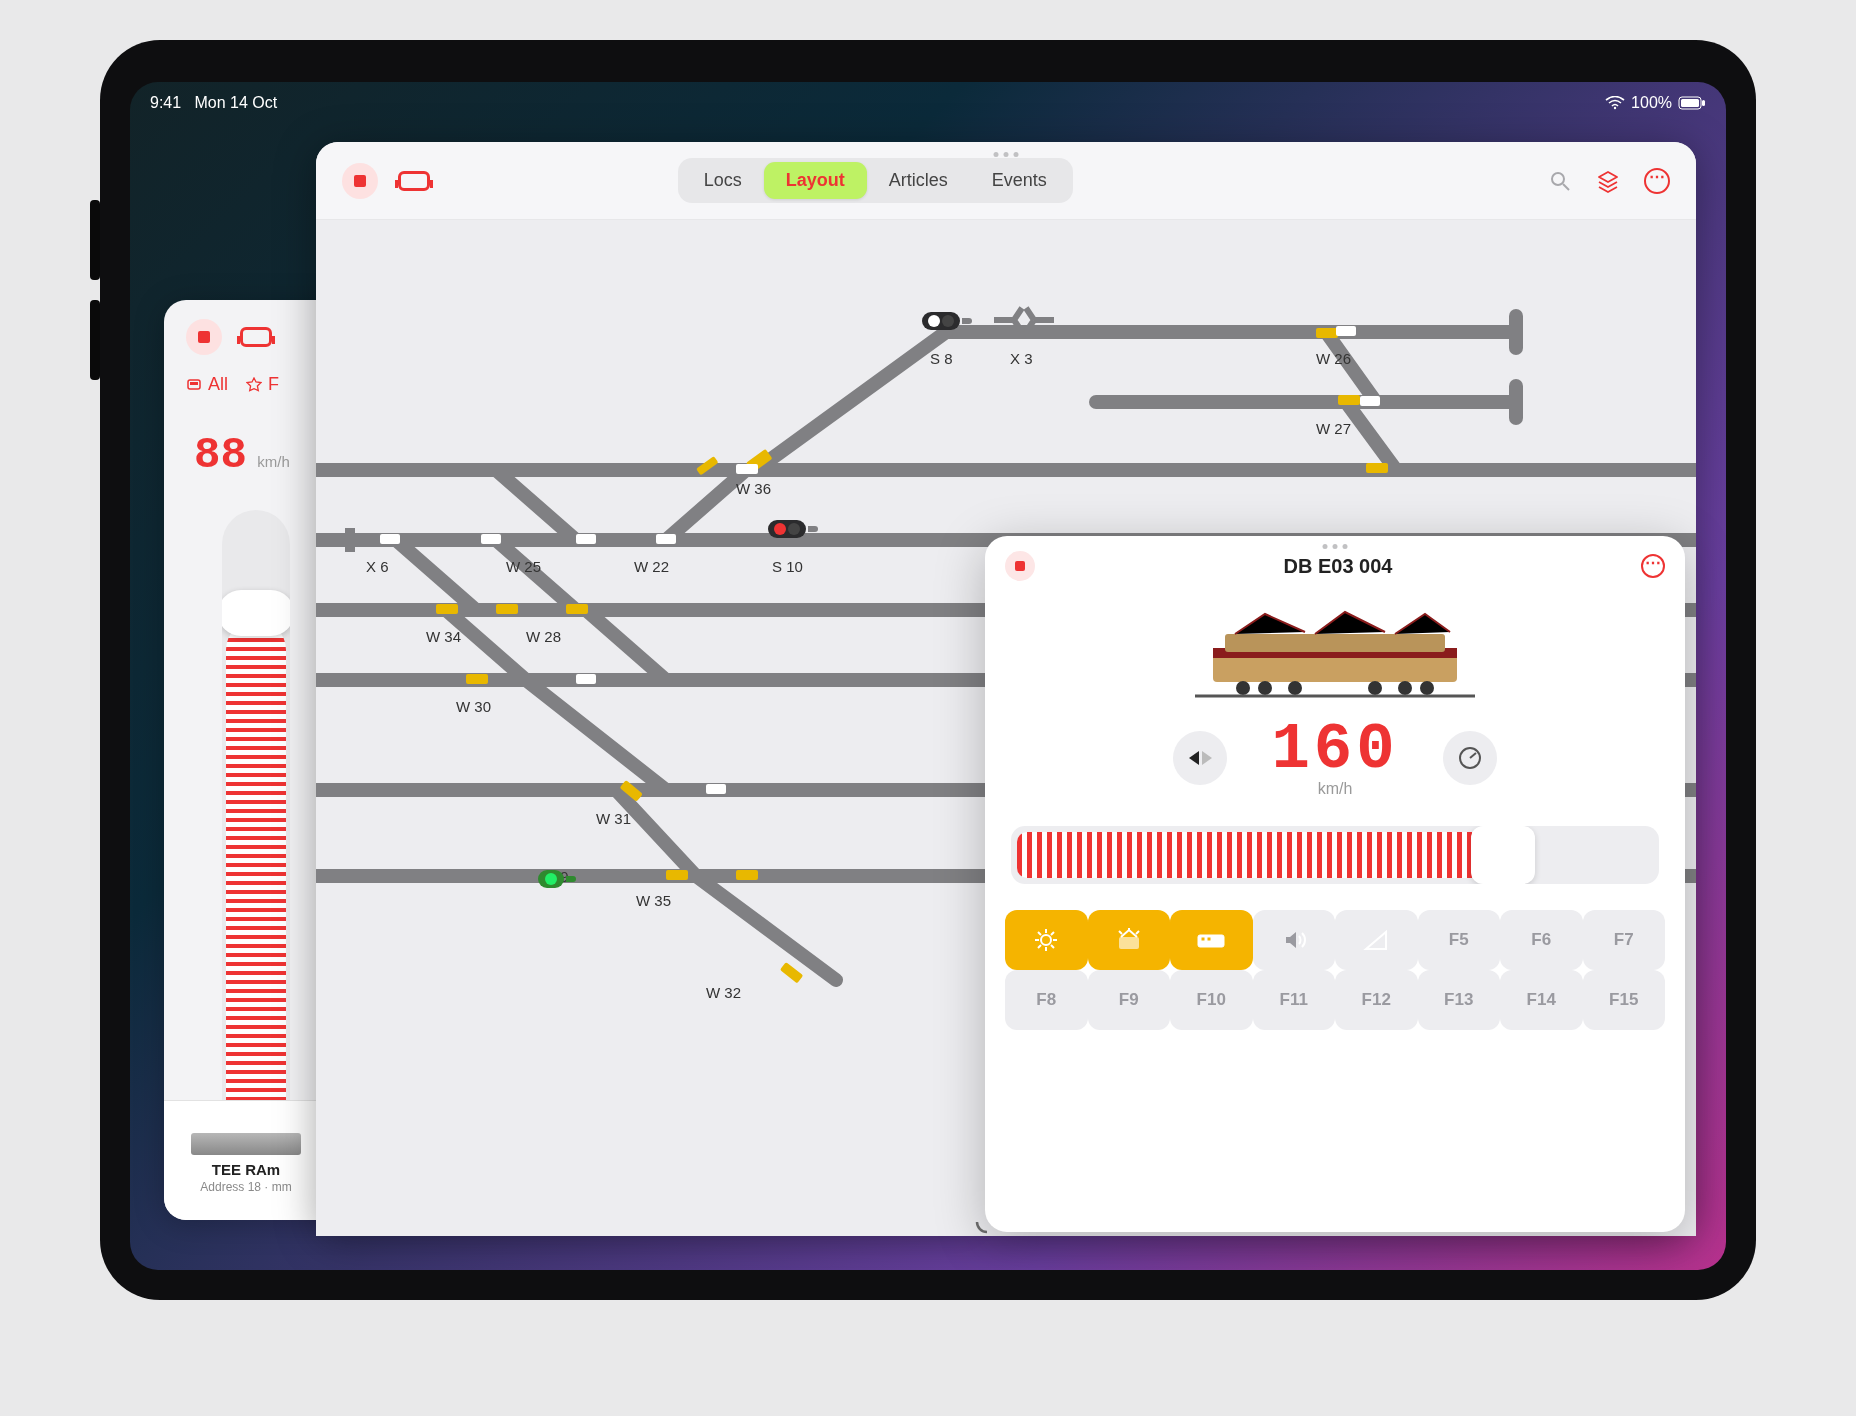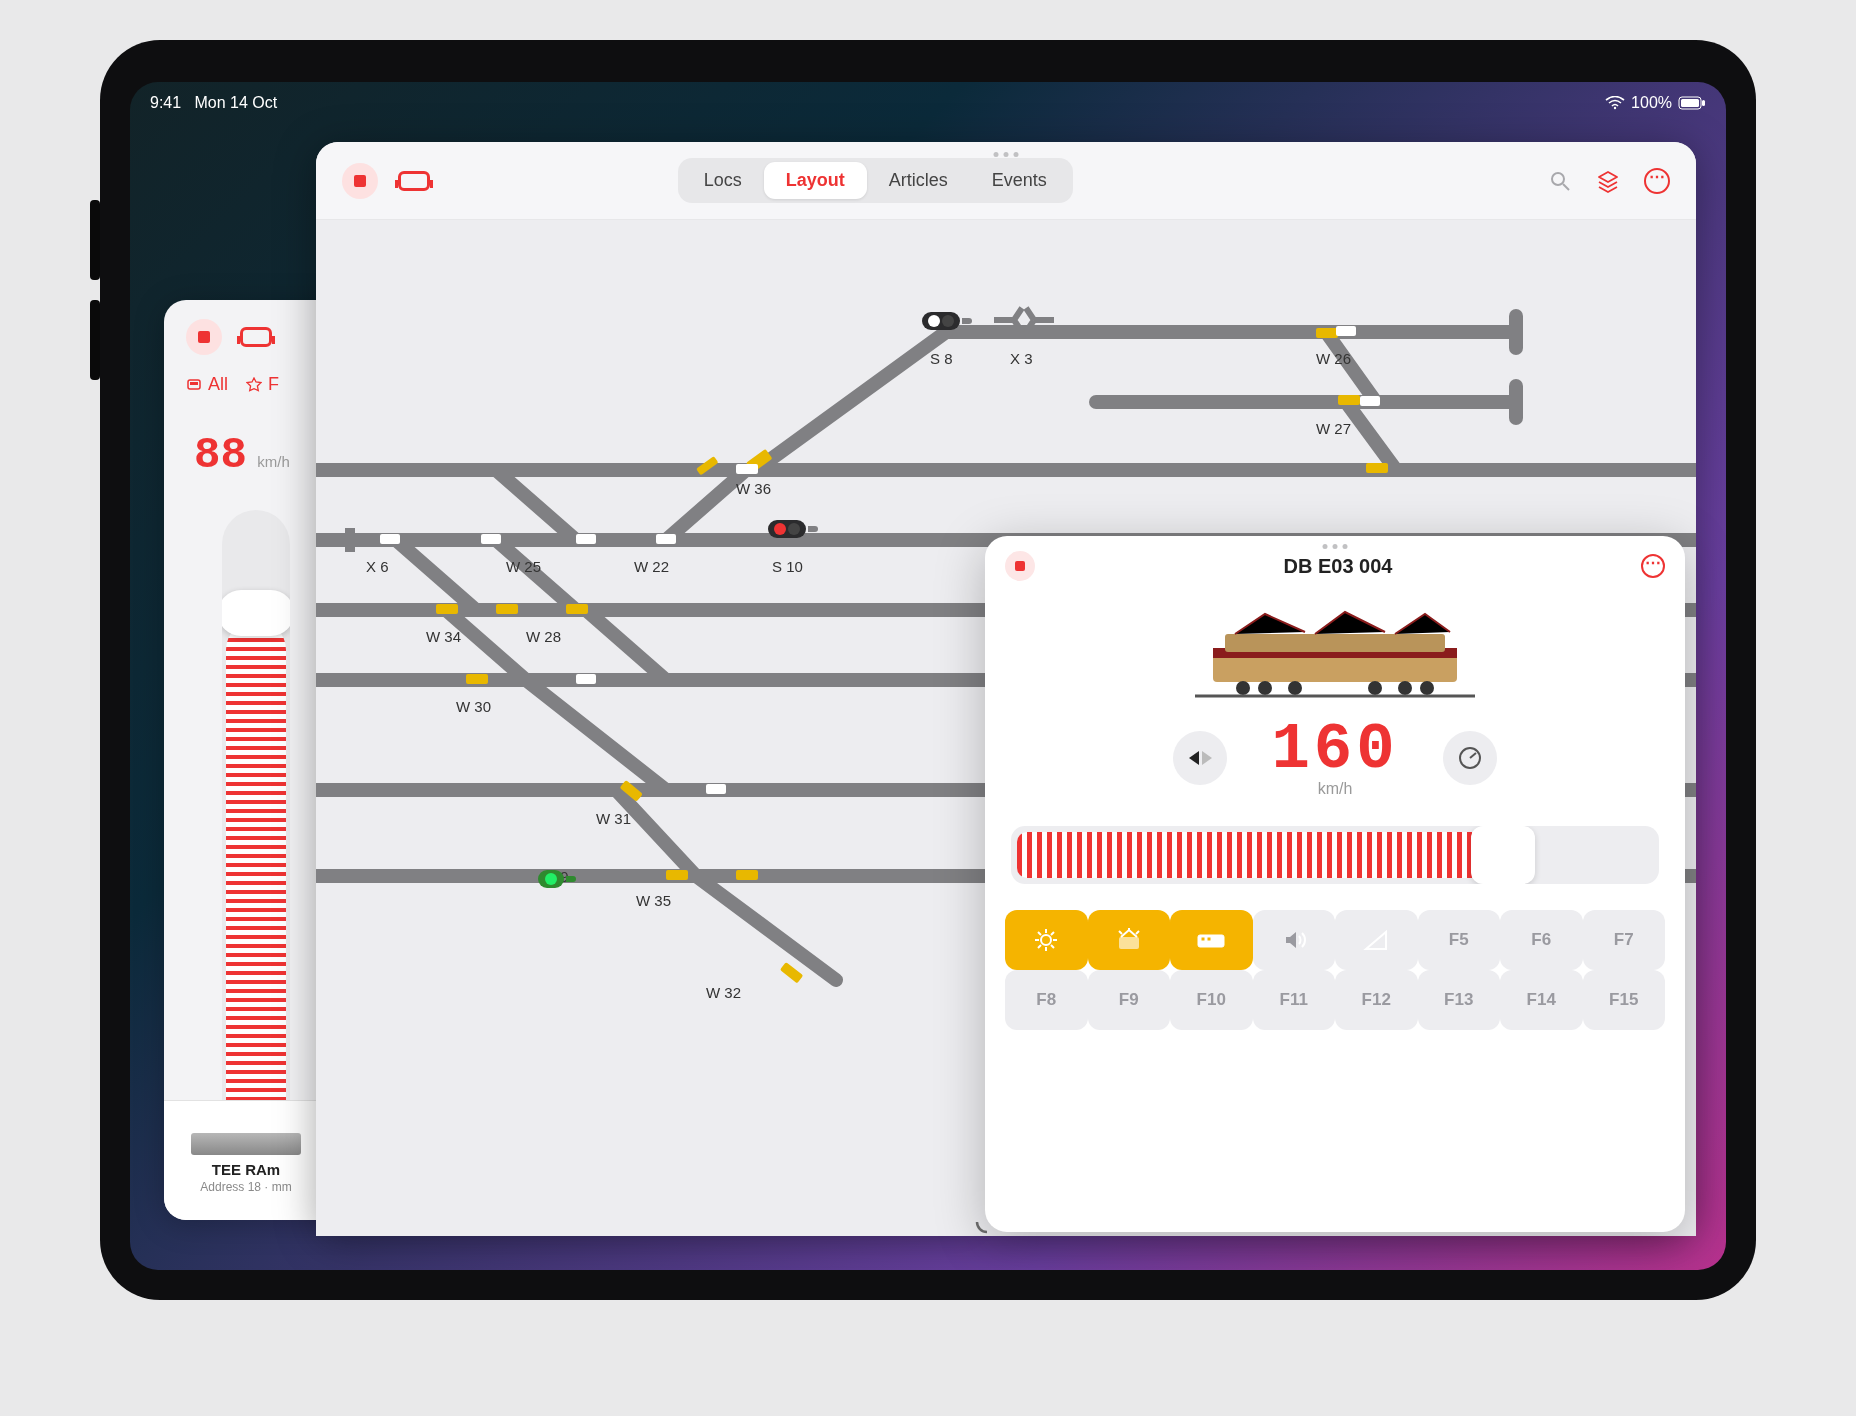--- a/index.html
+++ b/index.html
@@ -62,21 +62,21 @@
   .loc-addr{font-size:12px;color:#8a8a8a;margin-top:2px;}
 
   
   .win-main{position:absolute;left:186px;top:60px;width:1380px;height:1094px;
     background:#f3f3f5;border-radius:22px;box-shadow:0 6px 40px rgba(0,0,0,.35);}
   .grip{position:absolute;top:10px;left:50%;transform:translateX(-50%);display:flex;gap:5px;}
   .grip span{width:5px;height:5px;background:#c1c1c3;border-radius:50%;}
   .main-tb{height:78px;display:flex;align-items:center;padding:0 26px 0 26px;gap:20px;border-bottom:1px solid #e7e7e9;background:#f6f6f8;border-radius:22px 22px 0 0;}
   .seg{margin-left:auto;margin-right:auto;background:#e7e7e9;border-radius:14px;display:flex;padding:4px;}
   .seg .tab{padding:8px 22px;font-size:18px;color:#444;border-radius:11px;cursor:pointer;}
-  .seg .tab.active{background:#ffffff;color:#e33;font-weight:600;box-shadow:0 1px 3px rgba(0,0,0,.1);}
+  .seg .tab.active{background:#bef264;color:#e33;font-weight:600;box-shadow:0 1px 3px rgba(0,0,0,.1);}
   .tb-right{display:flex;gap:24px;align-items:center;margin-left:auto;}
   .ico{width:24px;height:24px;color:#e33;display:flex;align-items:center;justify-content:center;}
   .ico.grey{color:#a8a8ac;}
   .ico.circ{width:26px;height:26px;border:2px solid #e33;border-radius:50%;position:relative;}
   .ico.circ::after{content:"⋯";position:absolute;left:0;right:0;top:-3px;text-align:center;color:#e33;font-weight:700;}
 
   .layout-canvas{position:absolute;left:0;right:0;top:78px;bottom:0;background:#ededf0;overflow:hidden;}
   .layout-canvas svg{position:absolute;left:0;top:0;}
   .lbl{position:absolute;font-size:15px;color:#333;font-weight:500;white-space:nowrap;}
 

